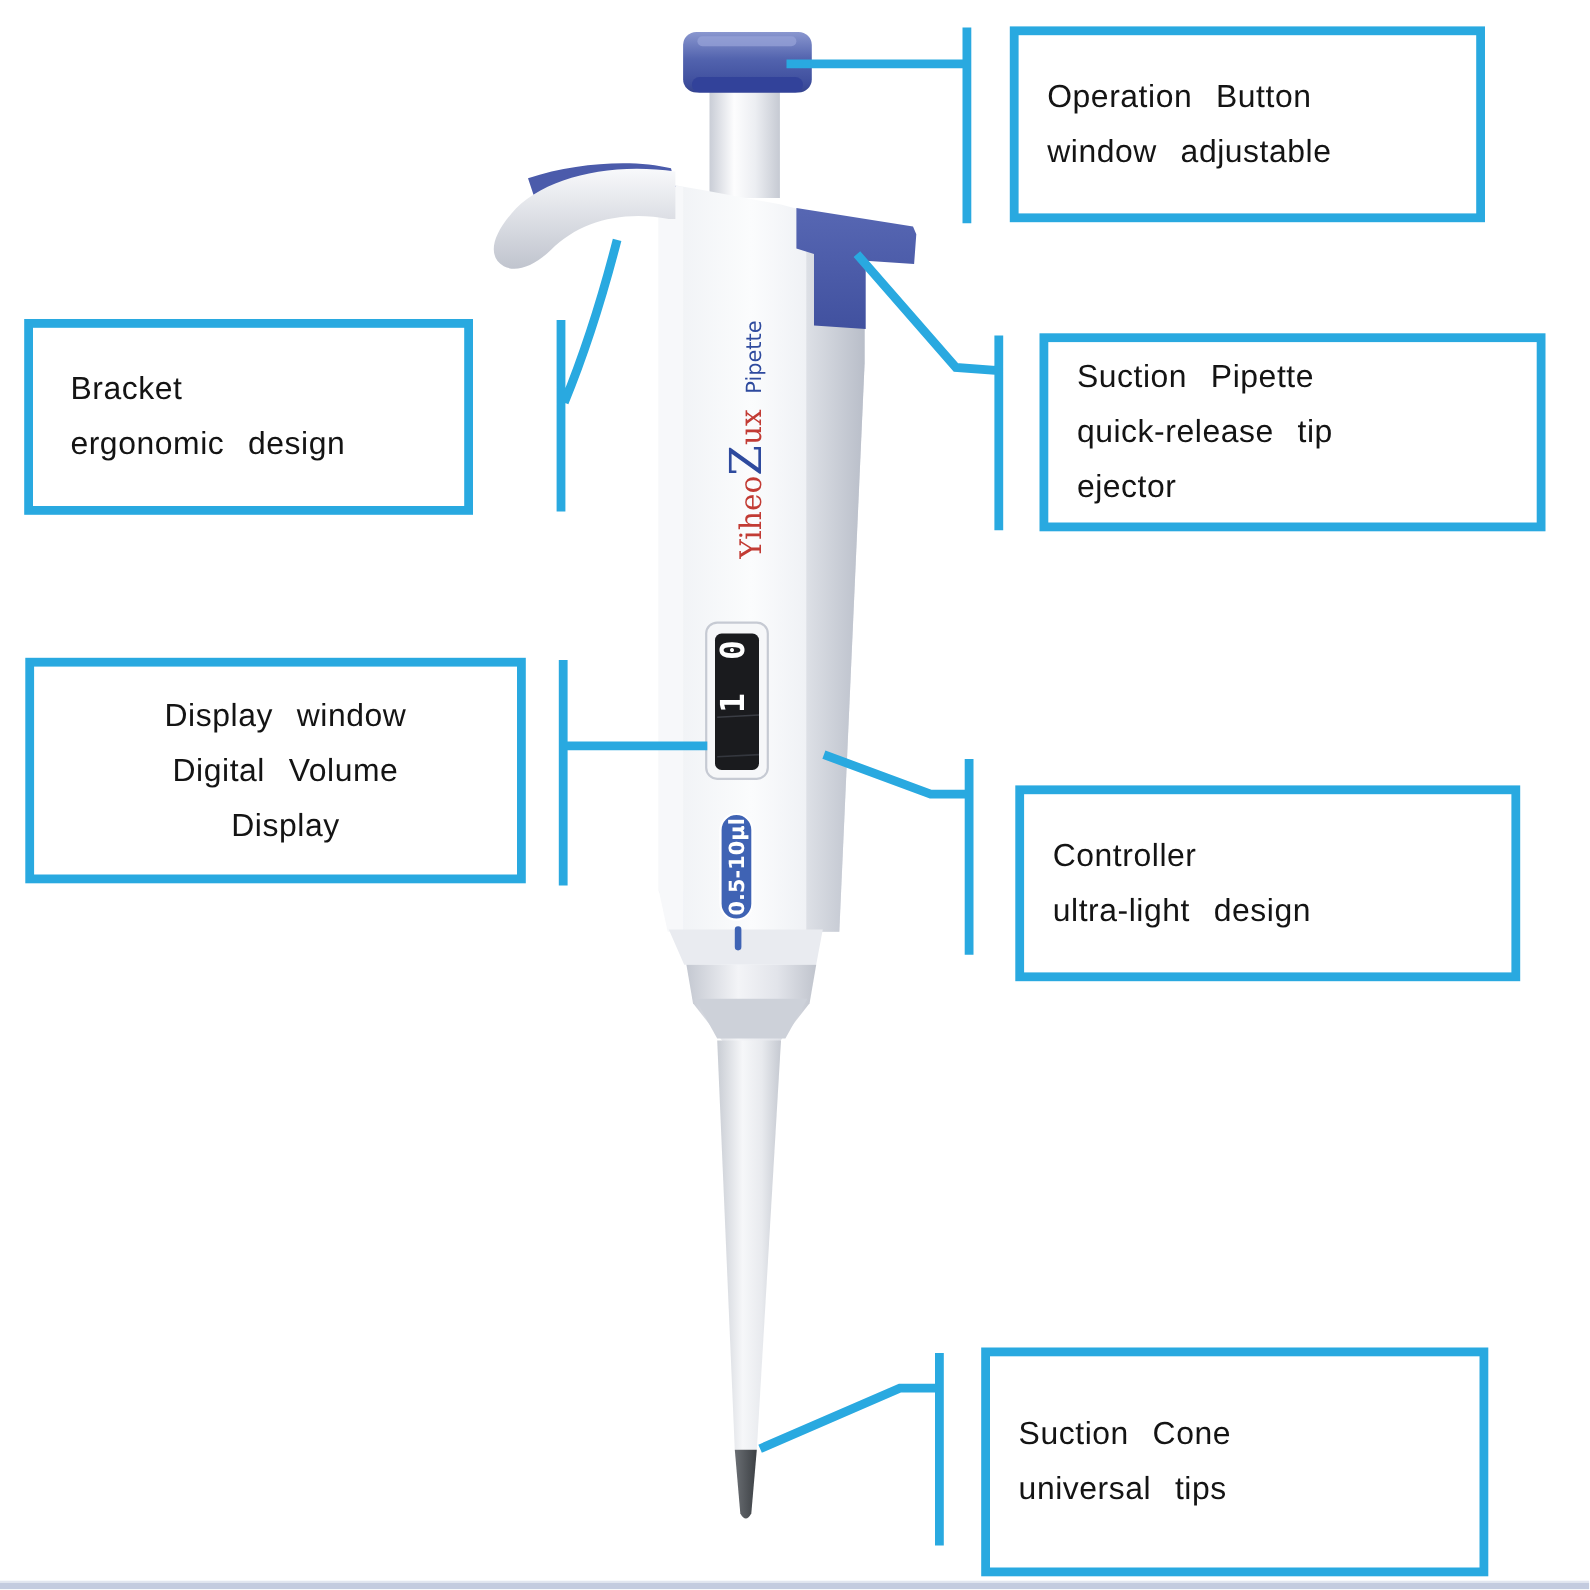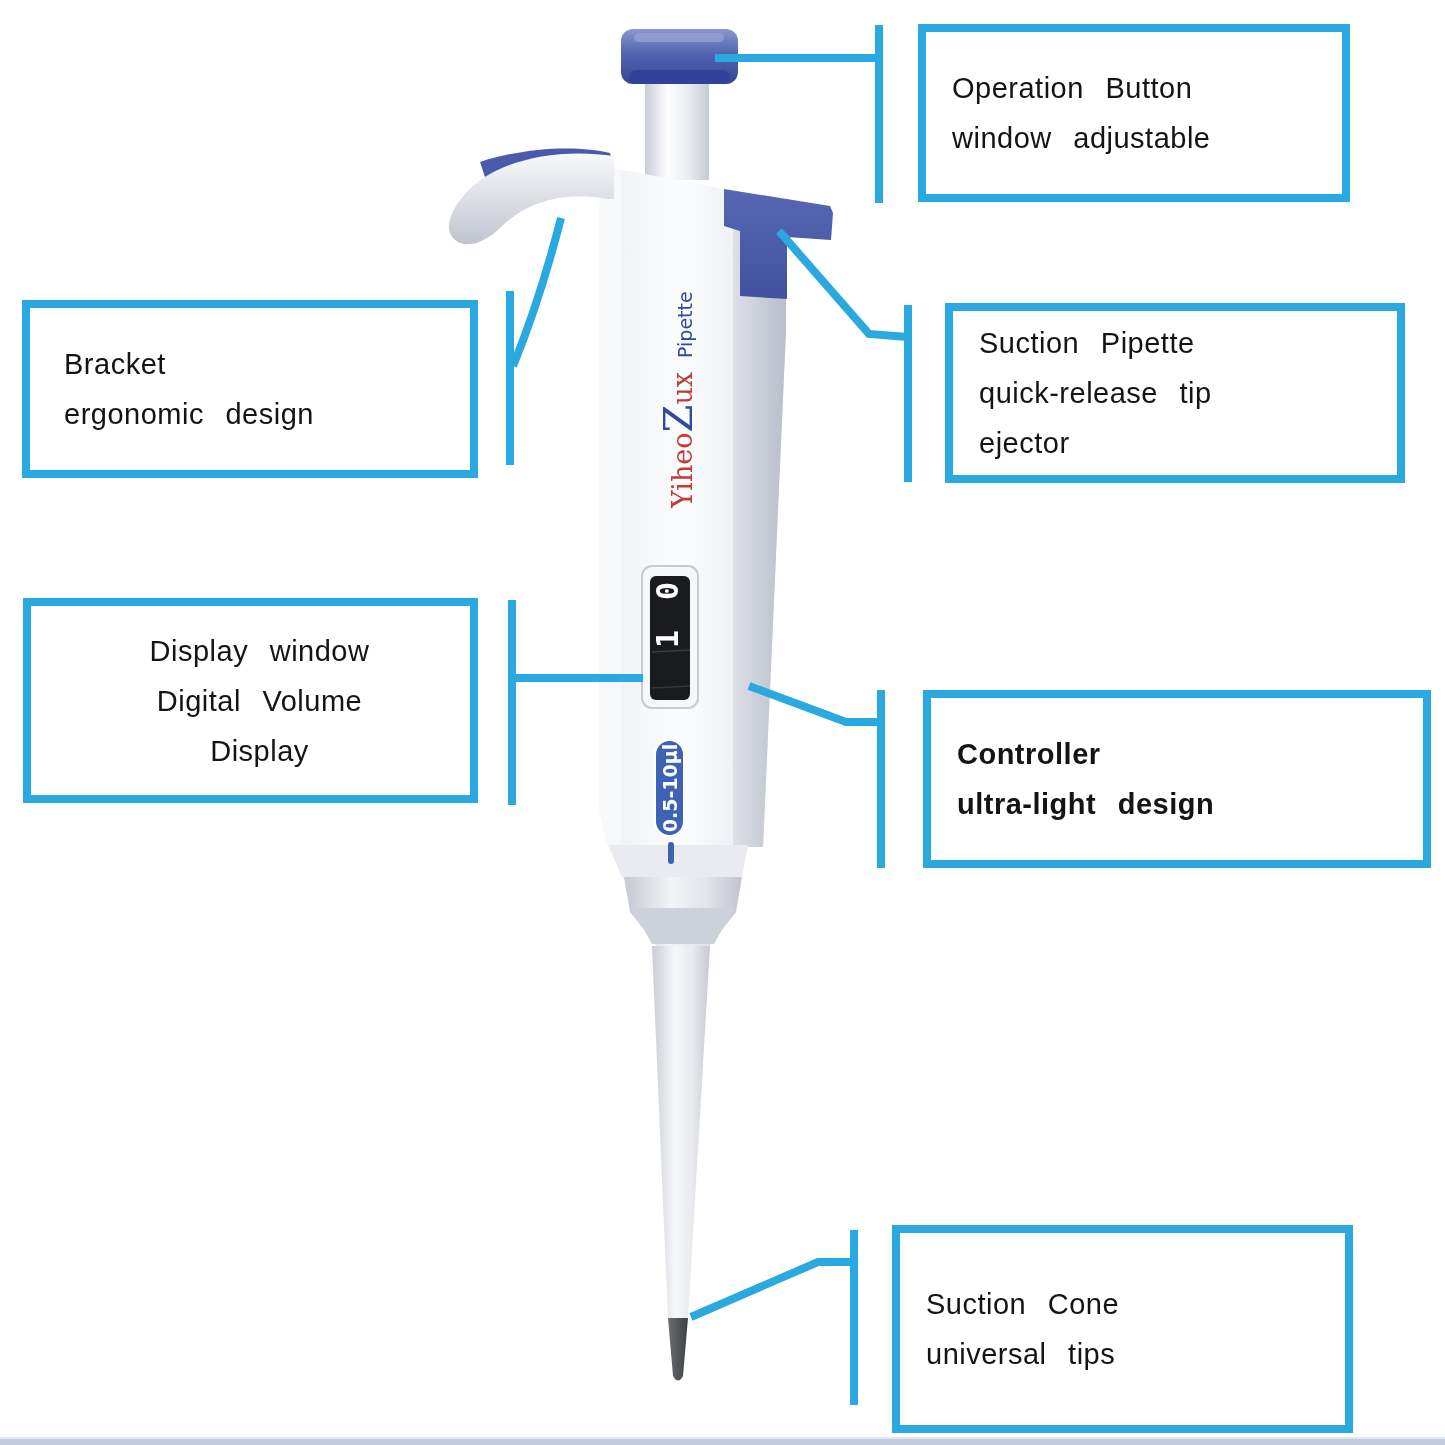--- a/index.html
+++ b/index.html
@@ -12,23 +12,23 @@
   .callout {
     position:absolute; box-sizing:border-box;
     background:#ffffff; border:8px solid var(--accent,#29a9e0);
     display:flex; flex-direction:column; justify-content:center;
     padding:0 8px 0 26px; color:#141414;
     word-spacing:13px; letter-spacing:0.5px;
   }
   .callout .line { font-size:29px; line-height:50px; white-space:nowrap; }
   #co-operation-button { left:918px; top:24px;   width:432px; height:178px; }
   #co-suction-pusher   { left:945px; top:303px;  width:460px; height:180px; }
-  #co-bracket          { left:22px;  top:300px;  width:456px; height:178px;padding-left:34px; }
+  #co-bracket          { left:22px;  top:290px;  width:408px; height:178px;padding-left:34px; }
   #co-display-window   { left:23px;  top:598px;  width:455px; height:205px;text-align:center; }
-  #co-controller       { left:923px; top:690px;  width:508px; height:178px;font-weight:bold; }
+  #co-controller       { left:923px; top:714px;  width:459px; height:178px; }
   #co-suction-cone     { left:892px; top:1225px; width:461px; height:208px; }
 </style>
 </head>
 <body>
 
 <div class="stage">
 
   <svg class="art" viewBox="0 0 1445 1445" xmlns="http://www.w3.org/2000/svg">
     <defs>
       <linearGradient id="gKnob" x1="0" y1="0" x2="0" y2="1">

